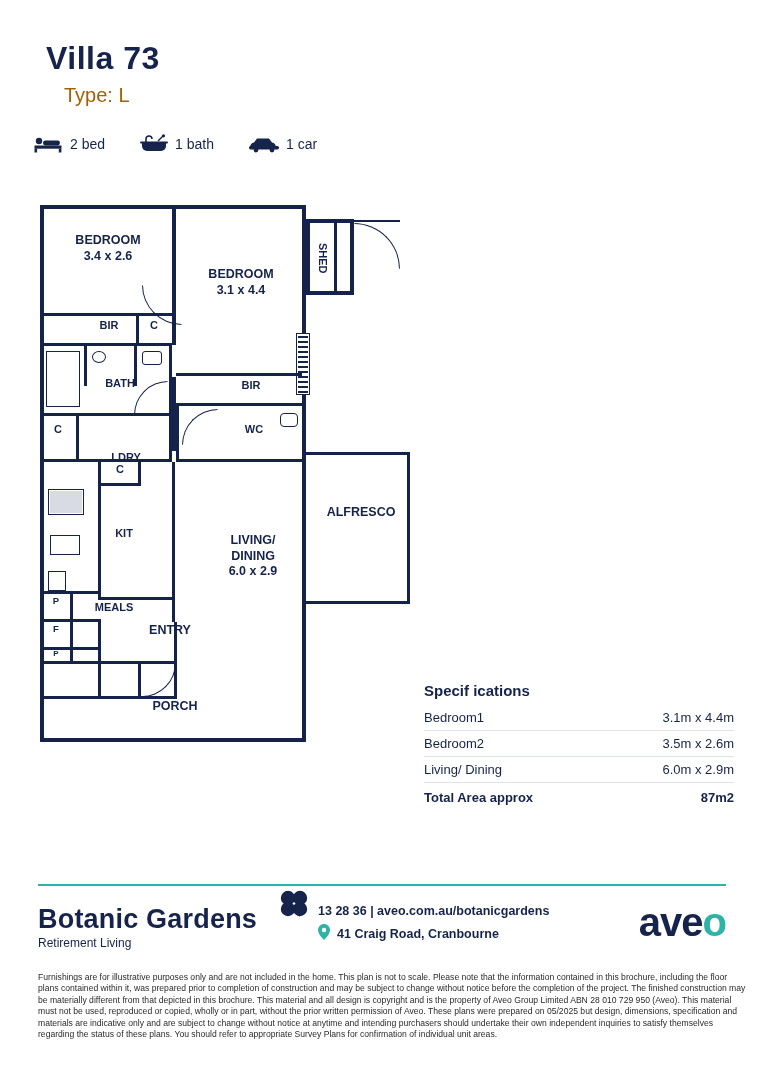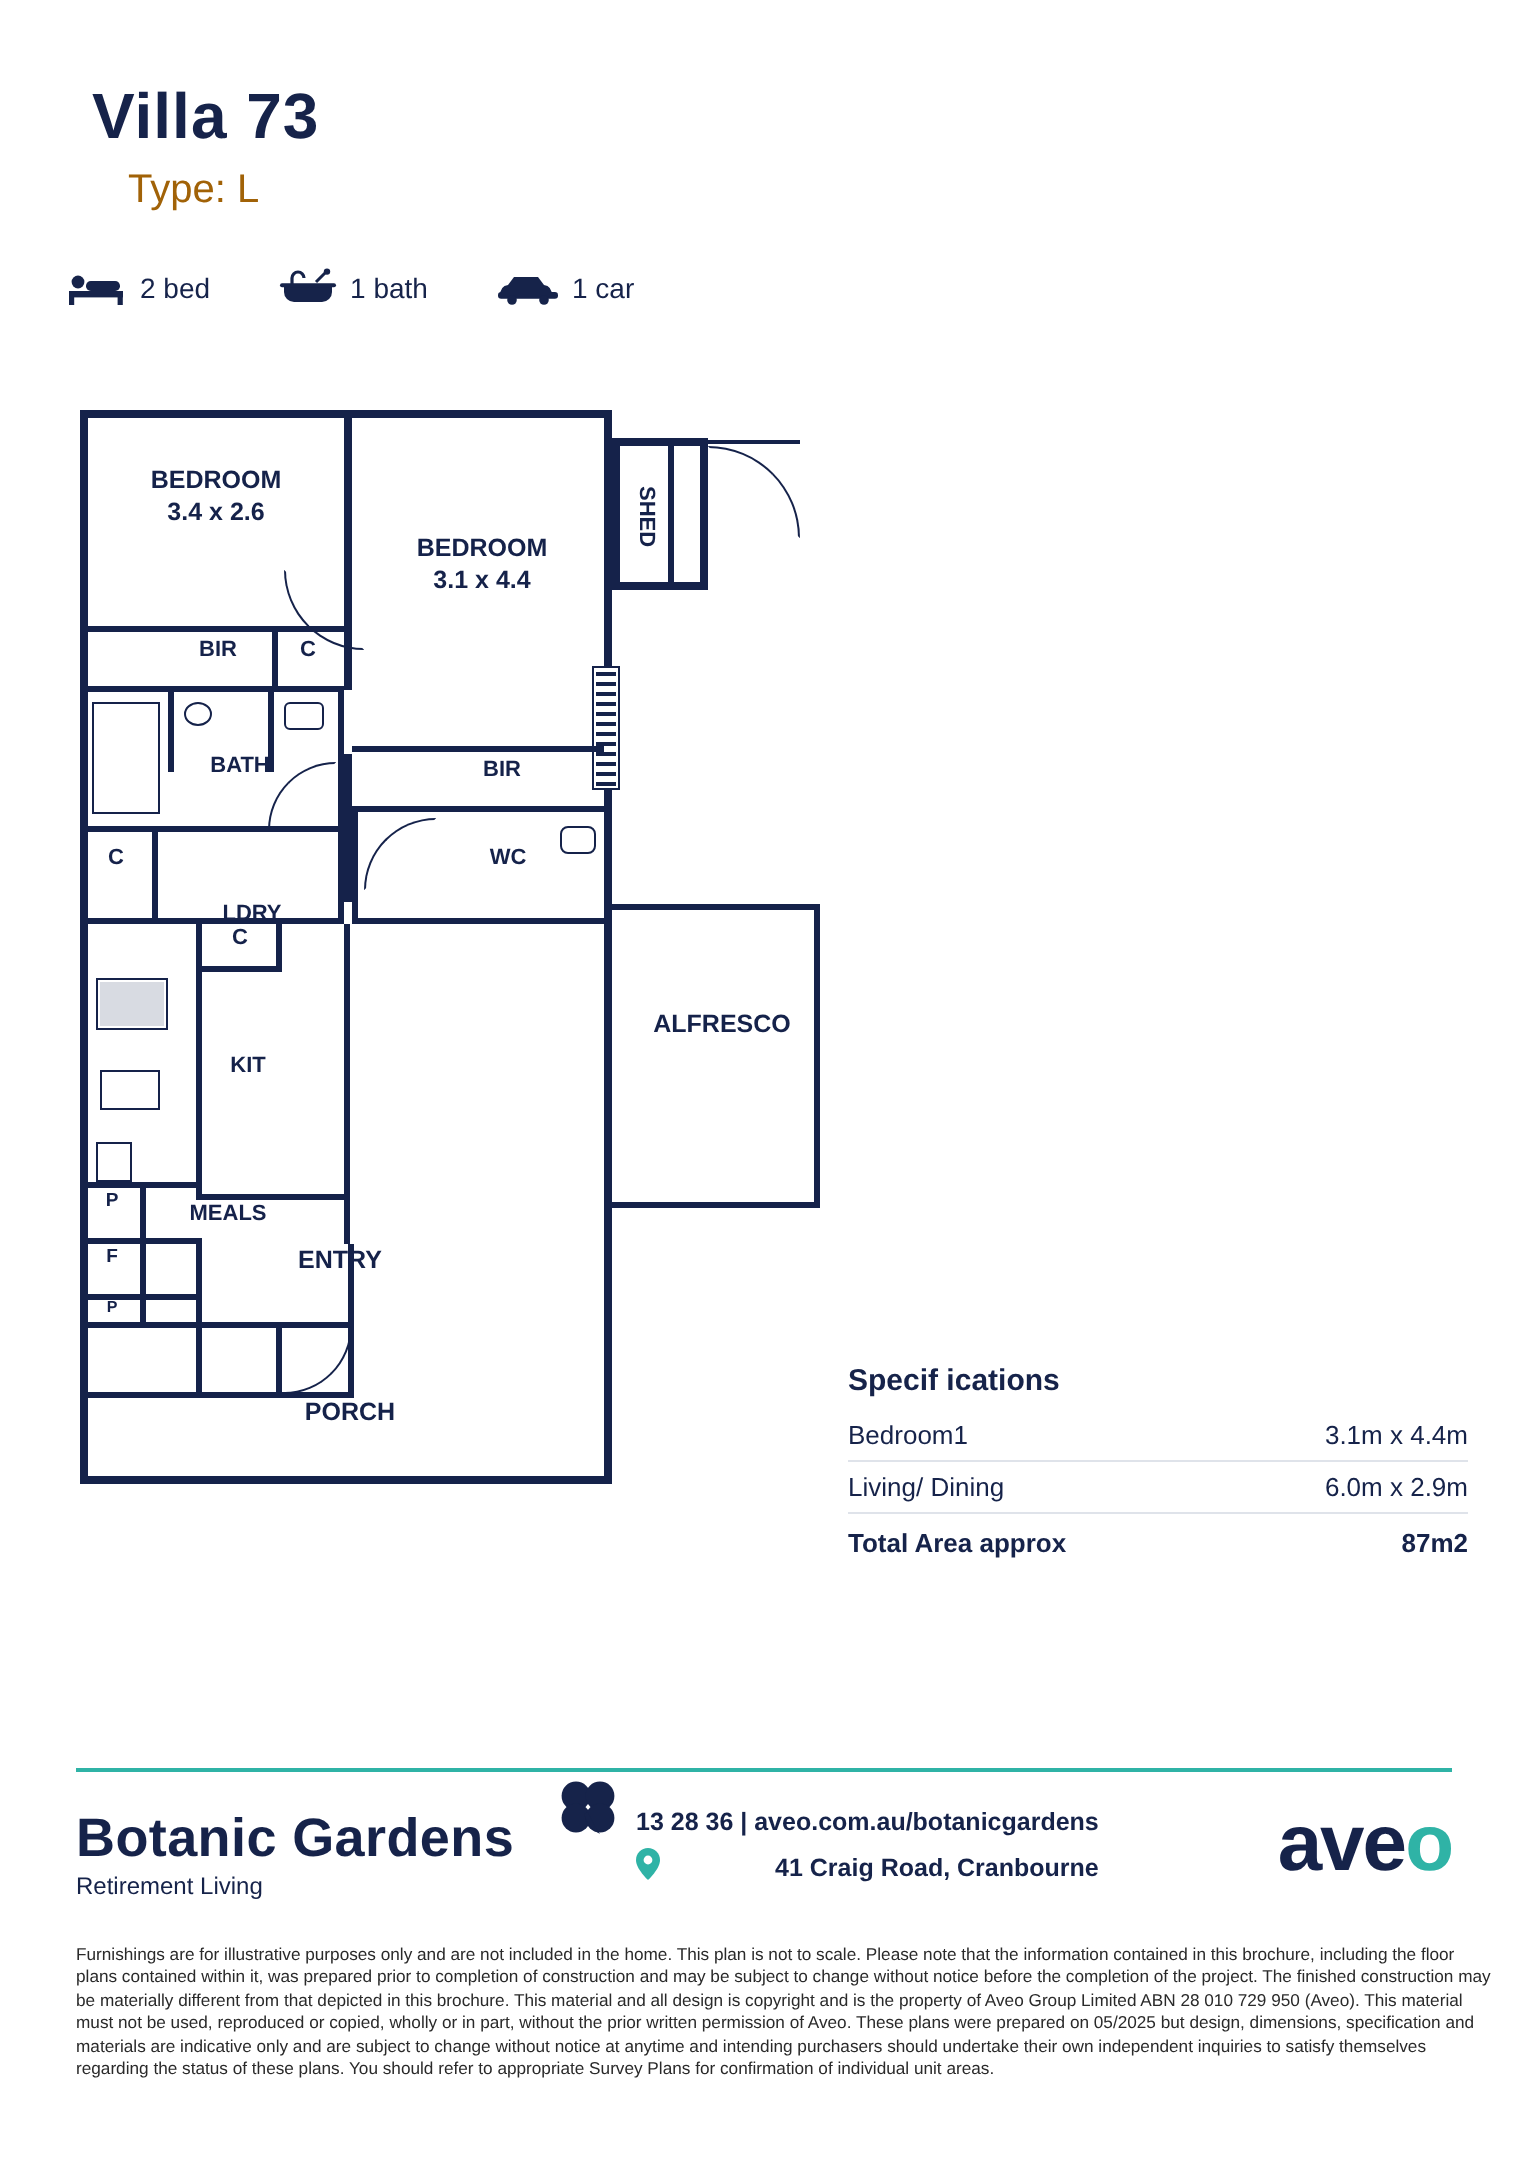--- a/index.html
+++ b/index.html
@@ -56,21 +56,21 @@
   }
   .spec-line.total { font-weight:bold; border-bottom:none; padding-top:7px; }
 
   
   .rule { position:absolute; left:38px; top:884px; width:688px; height:2px; background:#2fb3a6; }
   .brand { position:absolute; left:38px; top:904px; }
   .brand .bg-name { font-size:27px; font-weight:bold; color:#16234a; letter-spacing:.2px; }
   .brand .bg-sub { font-size:12px; color:#16234a; margin-top:1px; }
   .clover { position:absolute; left:276px; top:886px; }
   .contact { position:absolute; left:318px; top:904px; font-size:12.5px; color:#16234a; font-weight:bold; }
-  .contact .line2 { margin-top:6px; display:flex; align-items:center; gap:22px; font-weight:bold;justify-content:space-between; }
+  .contact .line2 { margin-top:6px; display:flex; align-items:center; gap:7px; font-weight:bold; }
   .aveo { position:absolute; right:38px; top:900px; font-size:40px; font-weight:bold; color:#16234a; letter-spacing:-1px;text-align:right; }
   .aveo .o { color:#2fb3a6; }
 
   .disclaimer {
     position:absolute; left:38px; top:972px; width:712px;
     font-size:8.6px; line-height:1.33; color:#2a2a2a;
   }
 </style>
 </head>
 <body>
@@ -244,20 +244,25 @@
       <span>WC</span>
     </div>
     <div class="room small" style="left:68px; top:258px; width:28px;">
       <span>C</span>
     </div>
 
     <div class="room small" style="left:62px; top:322px; width:48px;">
       <span>KIT</span>
     </div>
 
+    <div class="room" style="left:160px; top:328px; width:110px;">
+      <span>LIVING/</span>
+      <span>DINING</span>
+      <span class="dim">6.0 x 2.9</span>
+    </div>
 
     <div class="room" style="left:276px; top:300px; width:94px;">
       <span>ALFRESCO</span>
     </div>
 
     <div class="room tiny" style="left:6px; top:390px; width:24px;">
       <span>P</span>
     </div>
     <div class="room tiny" style="left:6px; top:418px; width:24px;">
       <span>F</span>
@@ -276,20 +281,24 @@
     </div>
 
   </div>
 
   <div class="specifications">
     <h3>Specif ications</h3>
 
     <div class="spec-line">
       <span>Bedroom1</span>
       <span>3.1m x 4.4m</span>
+    </div>
+    <div class="spec-line">
+      <span>Bedroom2</span>
+      <span>3.5m x 2.6m</span>
     </div>
     <div class="spec-line">
       <span>Living/ Dining</span>
       <span>6.0m x 2.9m</span>
     </div>
     <div class="spec-line total">
       <span>Total Area approx</span>
       <span>87m2</span>
     </div>
   </div>

